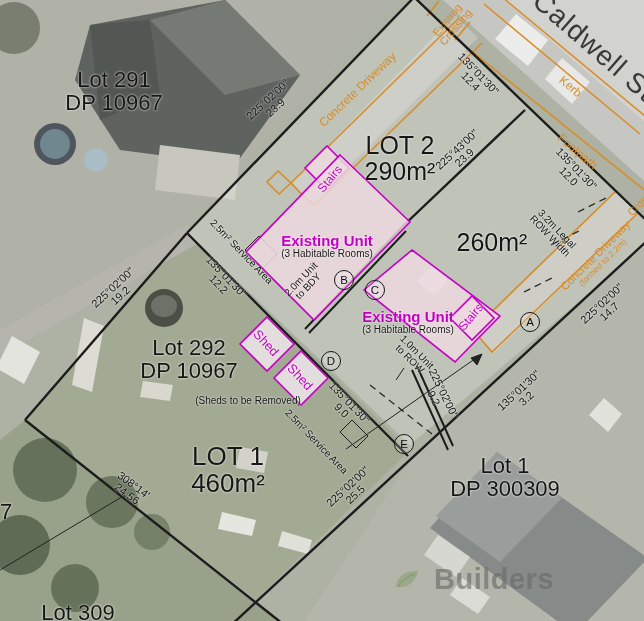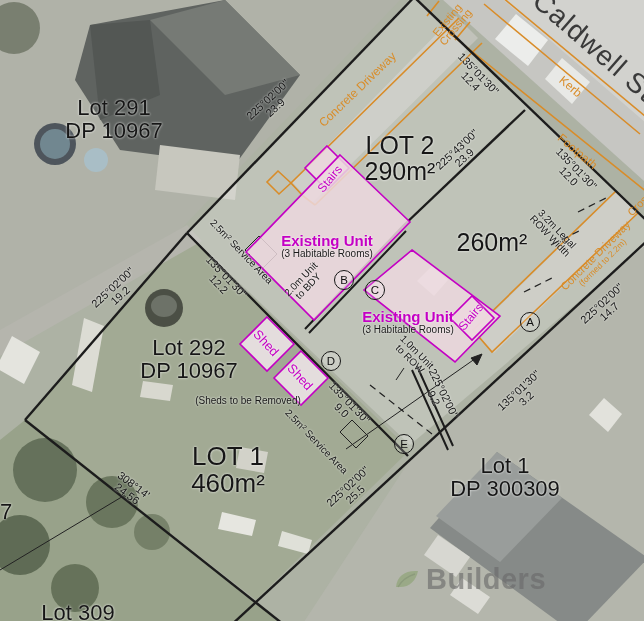--- a/index.html
+++ b/index.html
@@ -17,21 +17,21 @@
   .lot1big{font-size:26px;}
   .lot-note{font-size:11px;}
   .o{color:#d98c28;text-shadow:none;}
   .m{color:#c400c4;}
   .street-name{font-size:28px;color:#3a3a3a;letter-spacing:1px;text-shadow:none;}
   .unit-name{font-size:15px;color:#c400c4;font-weight:bold;}
   .unit-note{font-size:10px;color:#1a1a1a;}
   .marker{position:absolute;width:18px;height:18px;margin:-10px 0 0 -10px;
           border:1.6px solid #161616;border-radius:50%;display:flex;align-items:center;
           justify-content:center;font-size:11.5px;color:#111;background:rgba(255,255,255,.18);}
-  .watermark{position:absolute;left:394px;top:563px;display:flex;align-items:center;gap:6px;
+  .watermark{position:absolute;left:394px;top:563px;display:flex;align-items:center;gap:14px;
              color:rgba(105,105,105,.62);}
   .wm-bold{font-size:29px;font-weight:bold;letter-spacing:.5px;}
   .wm-reg{font-size:29px;font-weight:normal;margin-left:-6px;letter-spacing:.5px;
           color:rgba(120,120,120,.5);}
   .wm-leaf{display:flex;opacity:.55;}
 </style>
 </head>
 <body>
 
 <div class="stage">
@@ -152,21 +152,21 @@
     <span class="o s12">Concrete Driveway</span>
   </div>
   <div class="lbl" style="left:599px;top:259px;--r:-45deg">
     <span class="o s11" style="display:block">Concrete Driveway</span>
     <span class="o" style="display:block;font-size:8.5px">(formed to 2.2m)</span>
   </div>
   <div class="lbl" style="left:644px;top:198px;--r:-45deg">
     <span class="o s11">Crossing</span>
   </div>
 
-  <div class="lbl lot" style="left:114px;top:120px">
+  <div class="lbl lot" style="left:114px;top:92px">
     <span>Lot 291</span>
       <span>DP 10967</span>
   </div>
   <div class="lbl lot lotbig" style="left:400px;top:158px">
     <span>LOT 2</span>
       <span>290m²</span>
   </div>
   <div class="lbl lot lotbig" style="left:492px;top:242px">
       <span>260m²</span>
   </div>

